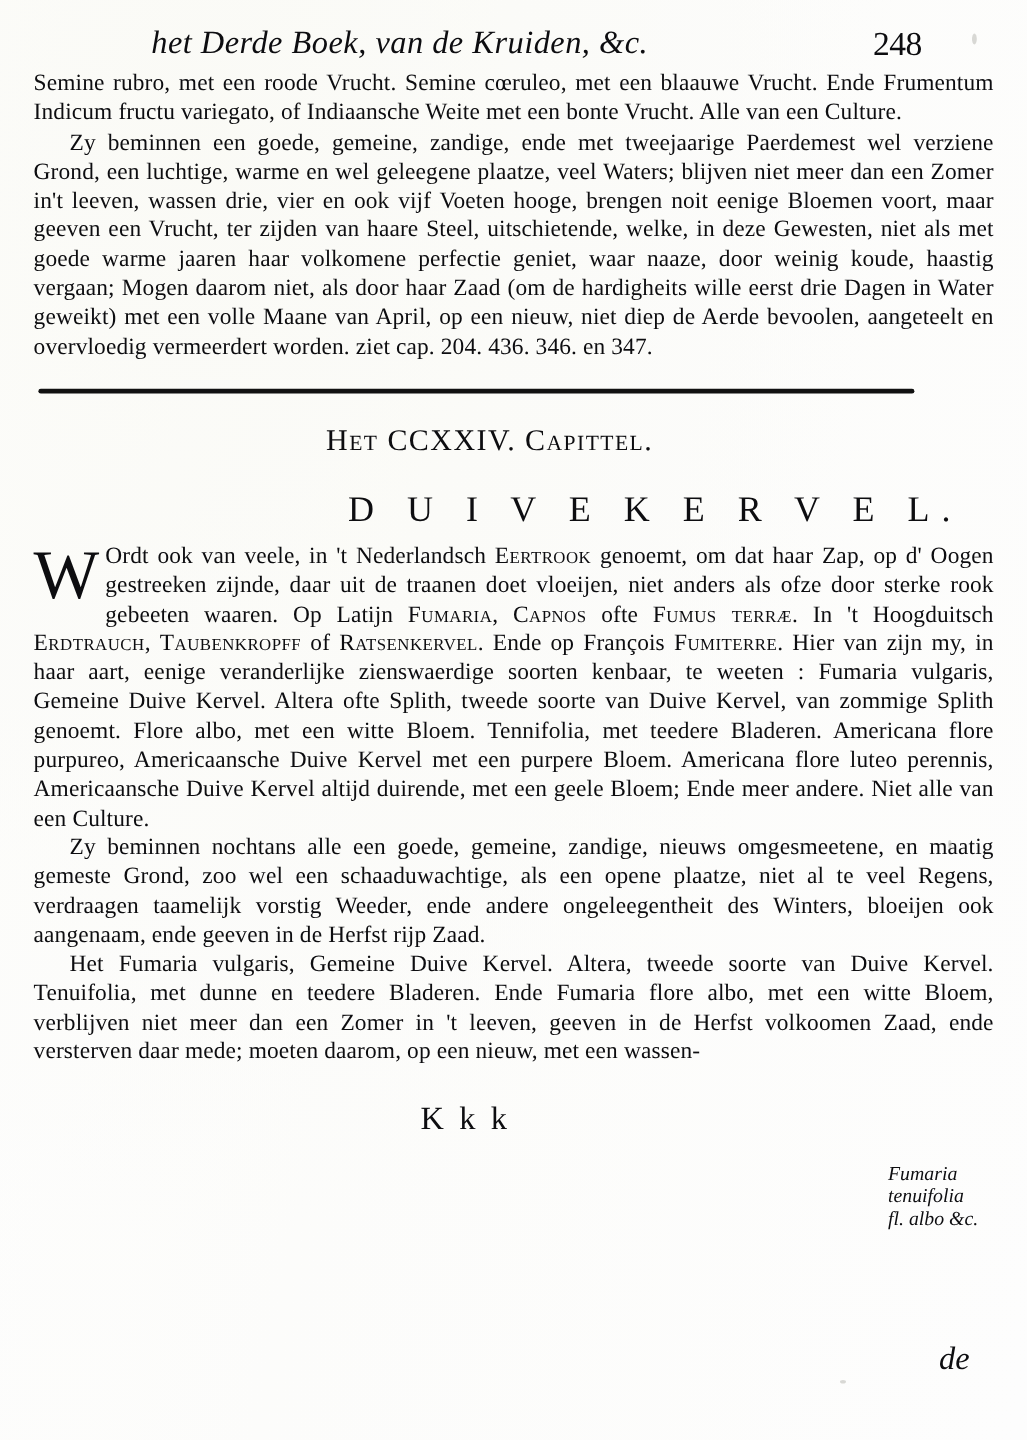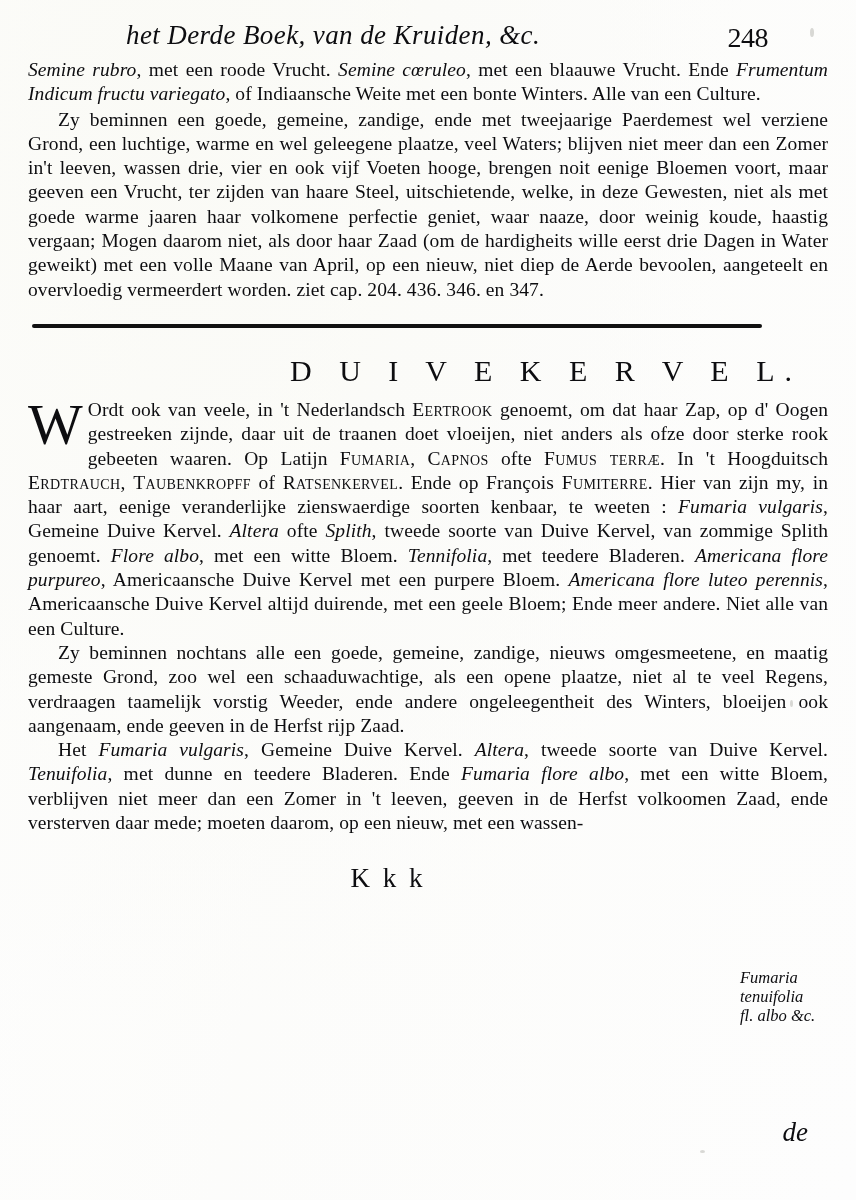--- a/index.html
+++ b/index.html
@@ -65,21 +65,21 @@
     font-size: 19.5px;
     line-height: 24.3px;
     text-align: justify;
     text-justify: inter-word;
     margin: 0;
     letter-spacing: 0.1px;
   }
   .para.indent {
     text-indent: 30px;
   }
-  .it { font-style: italic; }
+  .it { }
   .sc {
     font-variant: small-caps;
     letter-spacing: 0.4px;
     margin-top: 44px;
   }
 
   #top-block { margin-top: -2px; }
   #top-block .para + .para { margin-top: 1px; }
 
   
@@ -162,26 +162,27 @@
 <div class="page">
 
   <div class="content">
 
     <div class="runhead">
       <span class="runhead-title">het Derde Boek, van de Kruiden, &amp;c.</span>
       <span class="folio">248</span>
     </div>
 
     <div id="top-block">
-      <p class="para" id="p1"><span class="it">Semine rubro</span><span>, met een roode Vrucht.   </span><span class="it">Semine cœruleo</span><span>, met een blaauwe Vrucht. Ende </span><span class="it">Frumentum Indicum fructu variegato</span><span>, of Indiaansche Weite met een bonte Winters.   Alle van een Culture.</span></p>
+      <p class="para" id="p1"><span class="it">Semine rubro</span><span>, met een roode Vrucht.   </span><span class="it">Semine cœruleo</span><span>, met een blaauwe Vrucht. Ende </span><span class="it">Frumentum Indicum fructu variegato</span><span>, of Indiaansche Weite met een bonte Vrucht.   Alle van een Culture.</span></p>
       <p class="para indent" id="p2"><span>Zy beminnen een goede, gemeine, zandige, ende met tweejaarige Paerdemest wel verziene Grond, een luchtige, warme en wel geleegene plaatze, veel Waters; blijven niet meer dan een Zomer in't leeven, wassen drie, vier en ook vijf Voeten hooge, brengen noit eenige Bloemen voort, maar geeven een Vrucht, ter zijden van haare Steel, uitschietende, welke, in deze Gewesten, niet als met goede warme jaaren haar volkomene perfectie geniet, waar naaze, door weinig koude, haastig vergaan; Mogen daarom niet, als door haar Zaad (om de hardigheits wille eerst drie Dagen in Water geweikt) met een volle Maane van April, op een nieuw, niet diep de Aerde bevoolen, aangeteelt en overvloedig vermeerdert worden.   ziet cap. 204. 436. 346. en 347.</span></p>
     </div>
 
     <div class="rule"></div>
 
+    <div class="chapter-head">Het CCXXIV. Capittel.</div>
     <div class="chapter-title">D U I V E K E R V E L.</div>
 
     <div class="dropcap-block">
       <span class="dropcap">W</span>
       <p class="para" id="c1"><span>Ordt ook van veele, in 't Nederlandsch </span><span class="sc">Eertrook</span><span> genoemt, om dat haar Zap, op d' Oogen gestreeken zijnde, daar uit de traanen doet vloeijen, niet anders als ofze door sterke rook gebeeten waaren.   Op Latijn </span><span class="sc">Fumaria</span><span>, </span><span class="sc">Capnos</span><span> ofte </span><span class="sc">Fumus terræ</span><span>. In 't Hoogduitsch </span><span class="sc">Erdtrauch</span><span>, </span><span class="sc">Taubenkropff</span><span> of </span><span class="sc">Ratsenkervel</span><span>. Ende op François </span><span class="sc">Fumiterre</span><span>.   Hier van zijn my, in haar aart, eenige veranderlijke zienswaerdige soorten kenbaar, te weeten : </span><span class="it">Fumaria vulgaris</span><span>, Gemeine Duive Kervel.   </span><span class="it">Altera</span><span> ofte </span><span class="it">Splith</span><span>, tweede soorte van Duive Kervel, van zommige Splith genoemt.   </span><span class="it">Flore albo</span><span>, met een witte Bloem.   </span><span class="it">Tennifolia</span><span>, met teedere Bladeren.   </span><span class="it">Americana flore purpureo</span><span>, Americaansche Duive Kervel met een purpere Bloem.   </span><span class="it">Americana flore luteo perennis</span><span>, Americaansche Duive Kervel altijd duirende, met een geele Bloem; Ende meer andere.   Niet alle van een Culture.</span></p>
     </div>
     <p class="para indent" id="c2"><span>Zy beminnen nochtans alle een goede, gemeine, zandige, nieuws omgesmeetene, en maatig gemeste Grond, zoo wel een schaaduwachtige, als een opene plaatze, niet al te veel Regens, verdraagen taamelijk vorstig Weeder, ende andere ongeleegentheit des Winters, bloeijen ook aangenaam, ende geeven in de Herfst rijp Zaad.</span></p>
     <p class="para indent" id="c3"><span>Het </span><span class="it">Fumaria vulgaris</span><span>, Gemeine Duive Kervel.   </span><span class="it">Altera</span><span>, tweede soorte van Duive Kervel.   </span><span class="it">Tenuifolia</span><span>, met dunne en teedere Bladeren. Ende </span><span class="it">Fumaria flore albo</span><span>, met een witte Bloem, verblijven niet meer dan een Zomer in 't leeven, geeven in de Herfst volkoomen Zaad, ende versterven daar mede; moeten daarom, op een nieuw, met een wassen-</span></p>
 
     <div class="signature">K k k</div>

